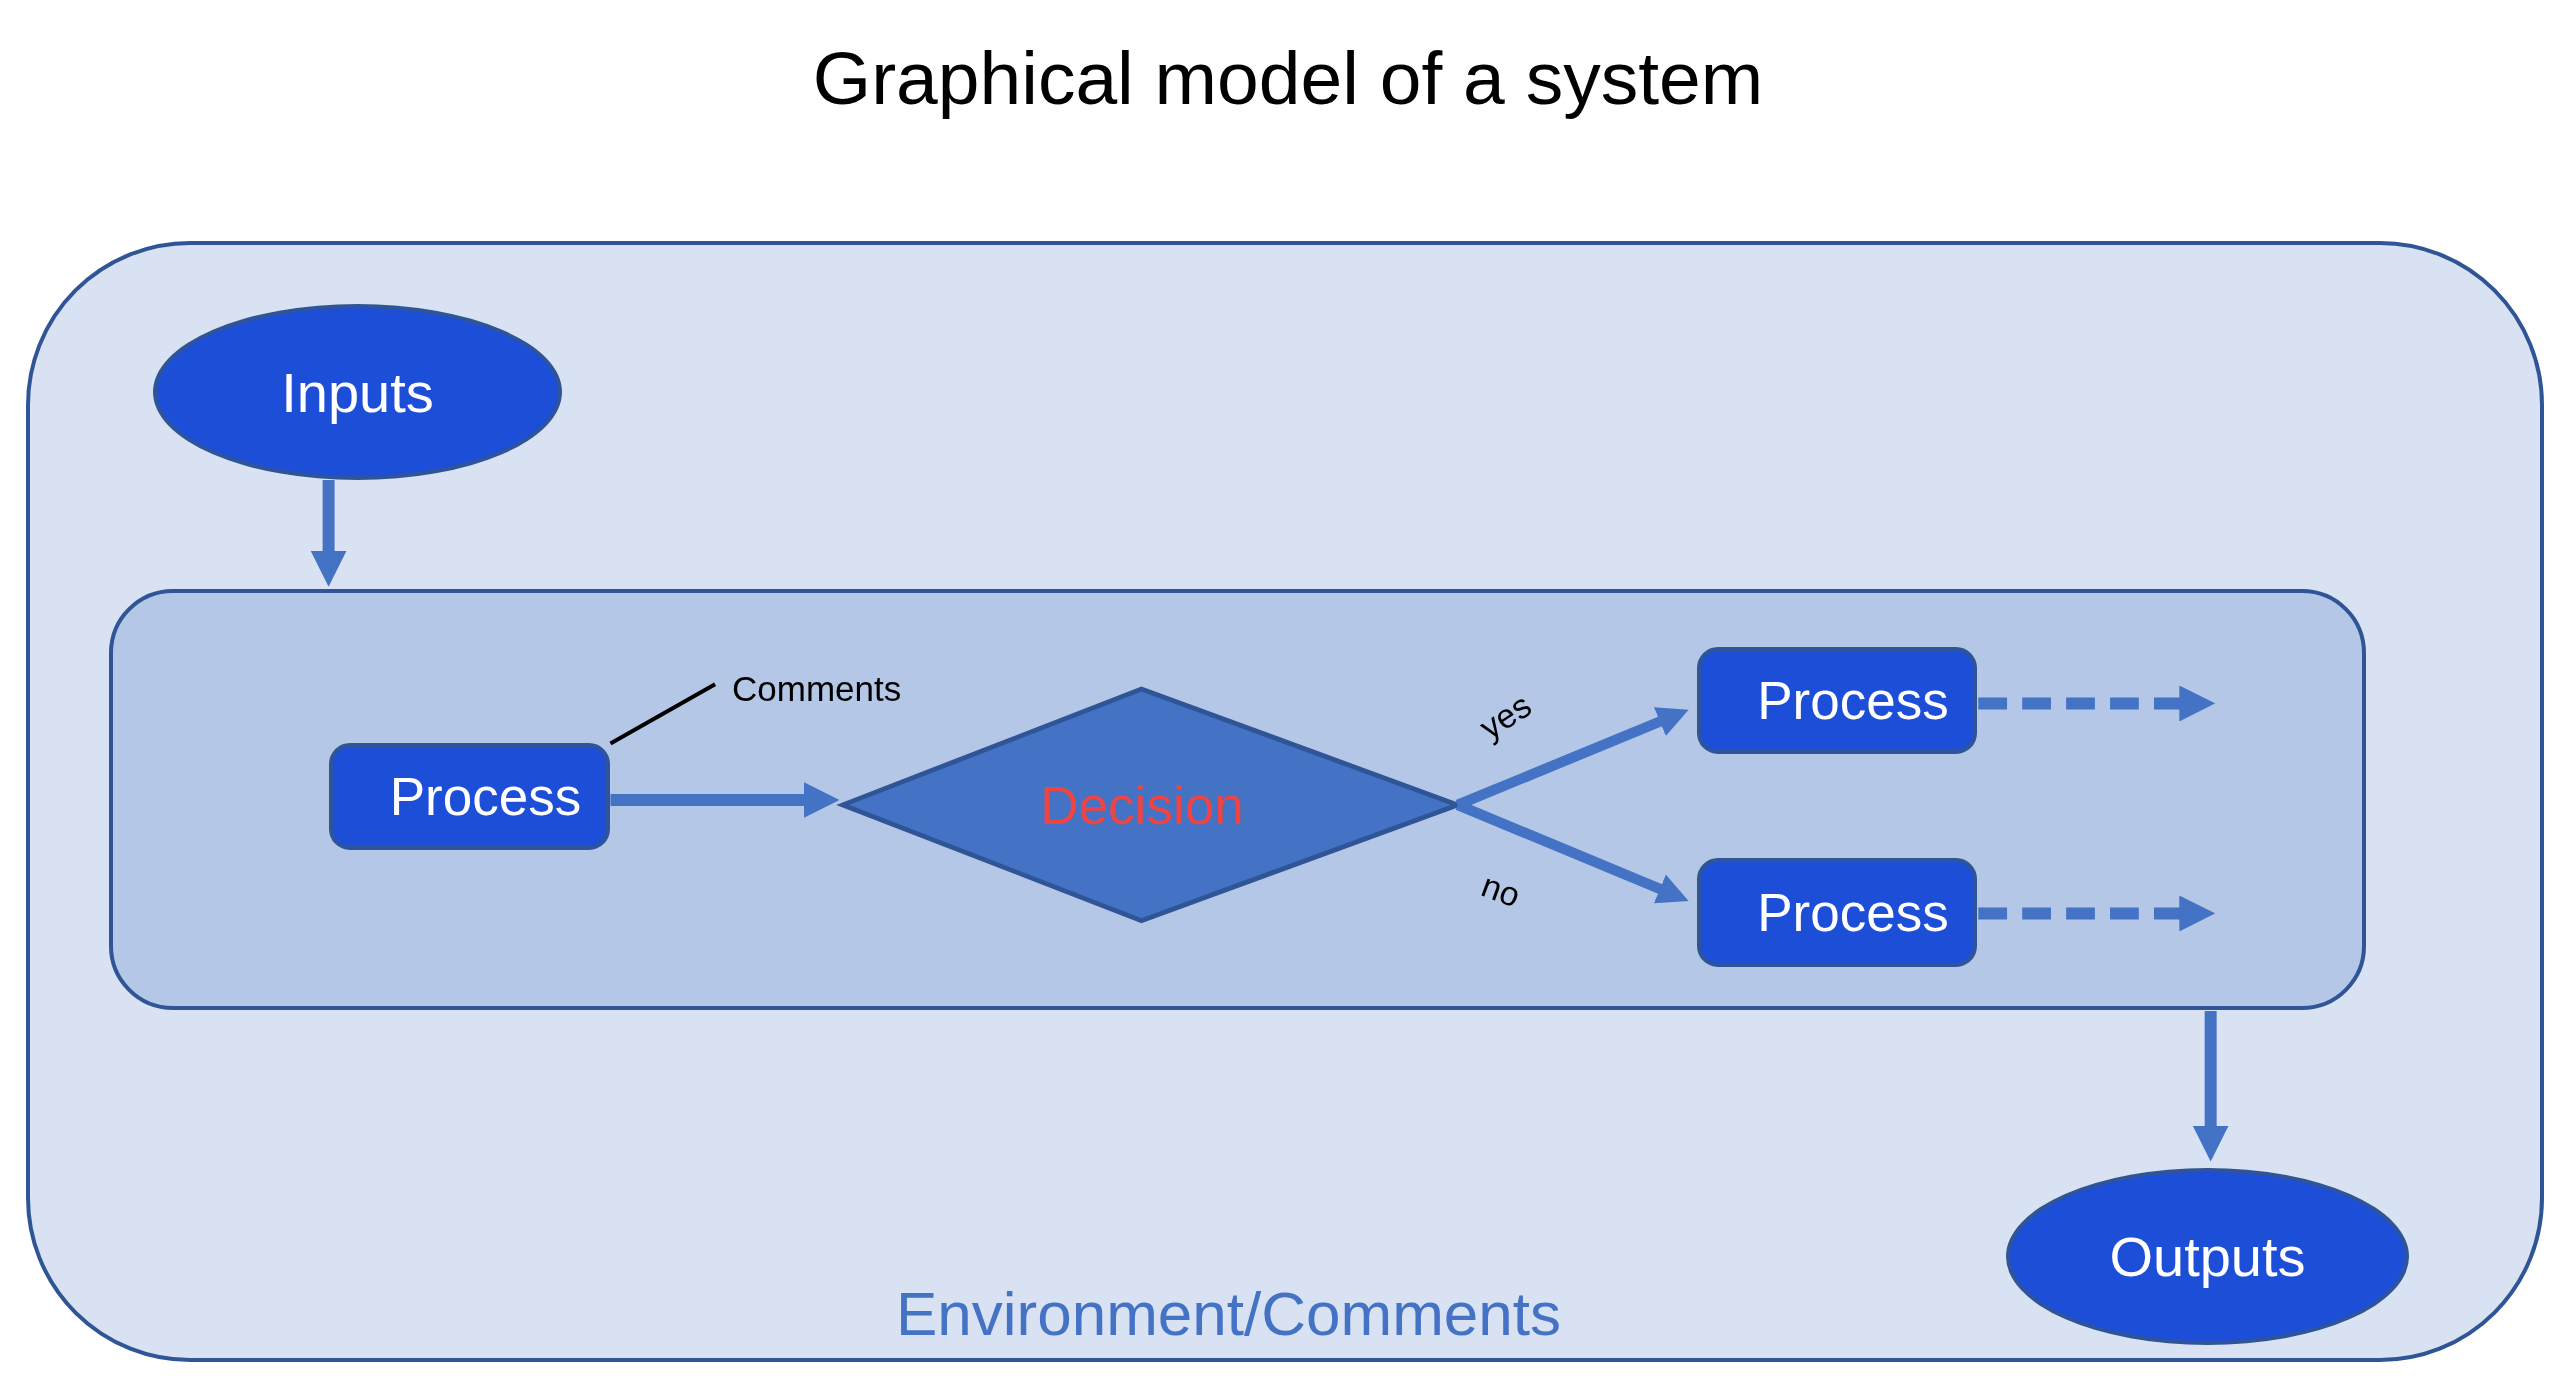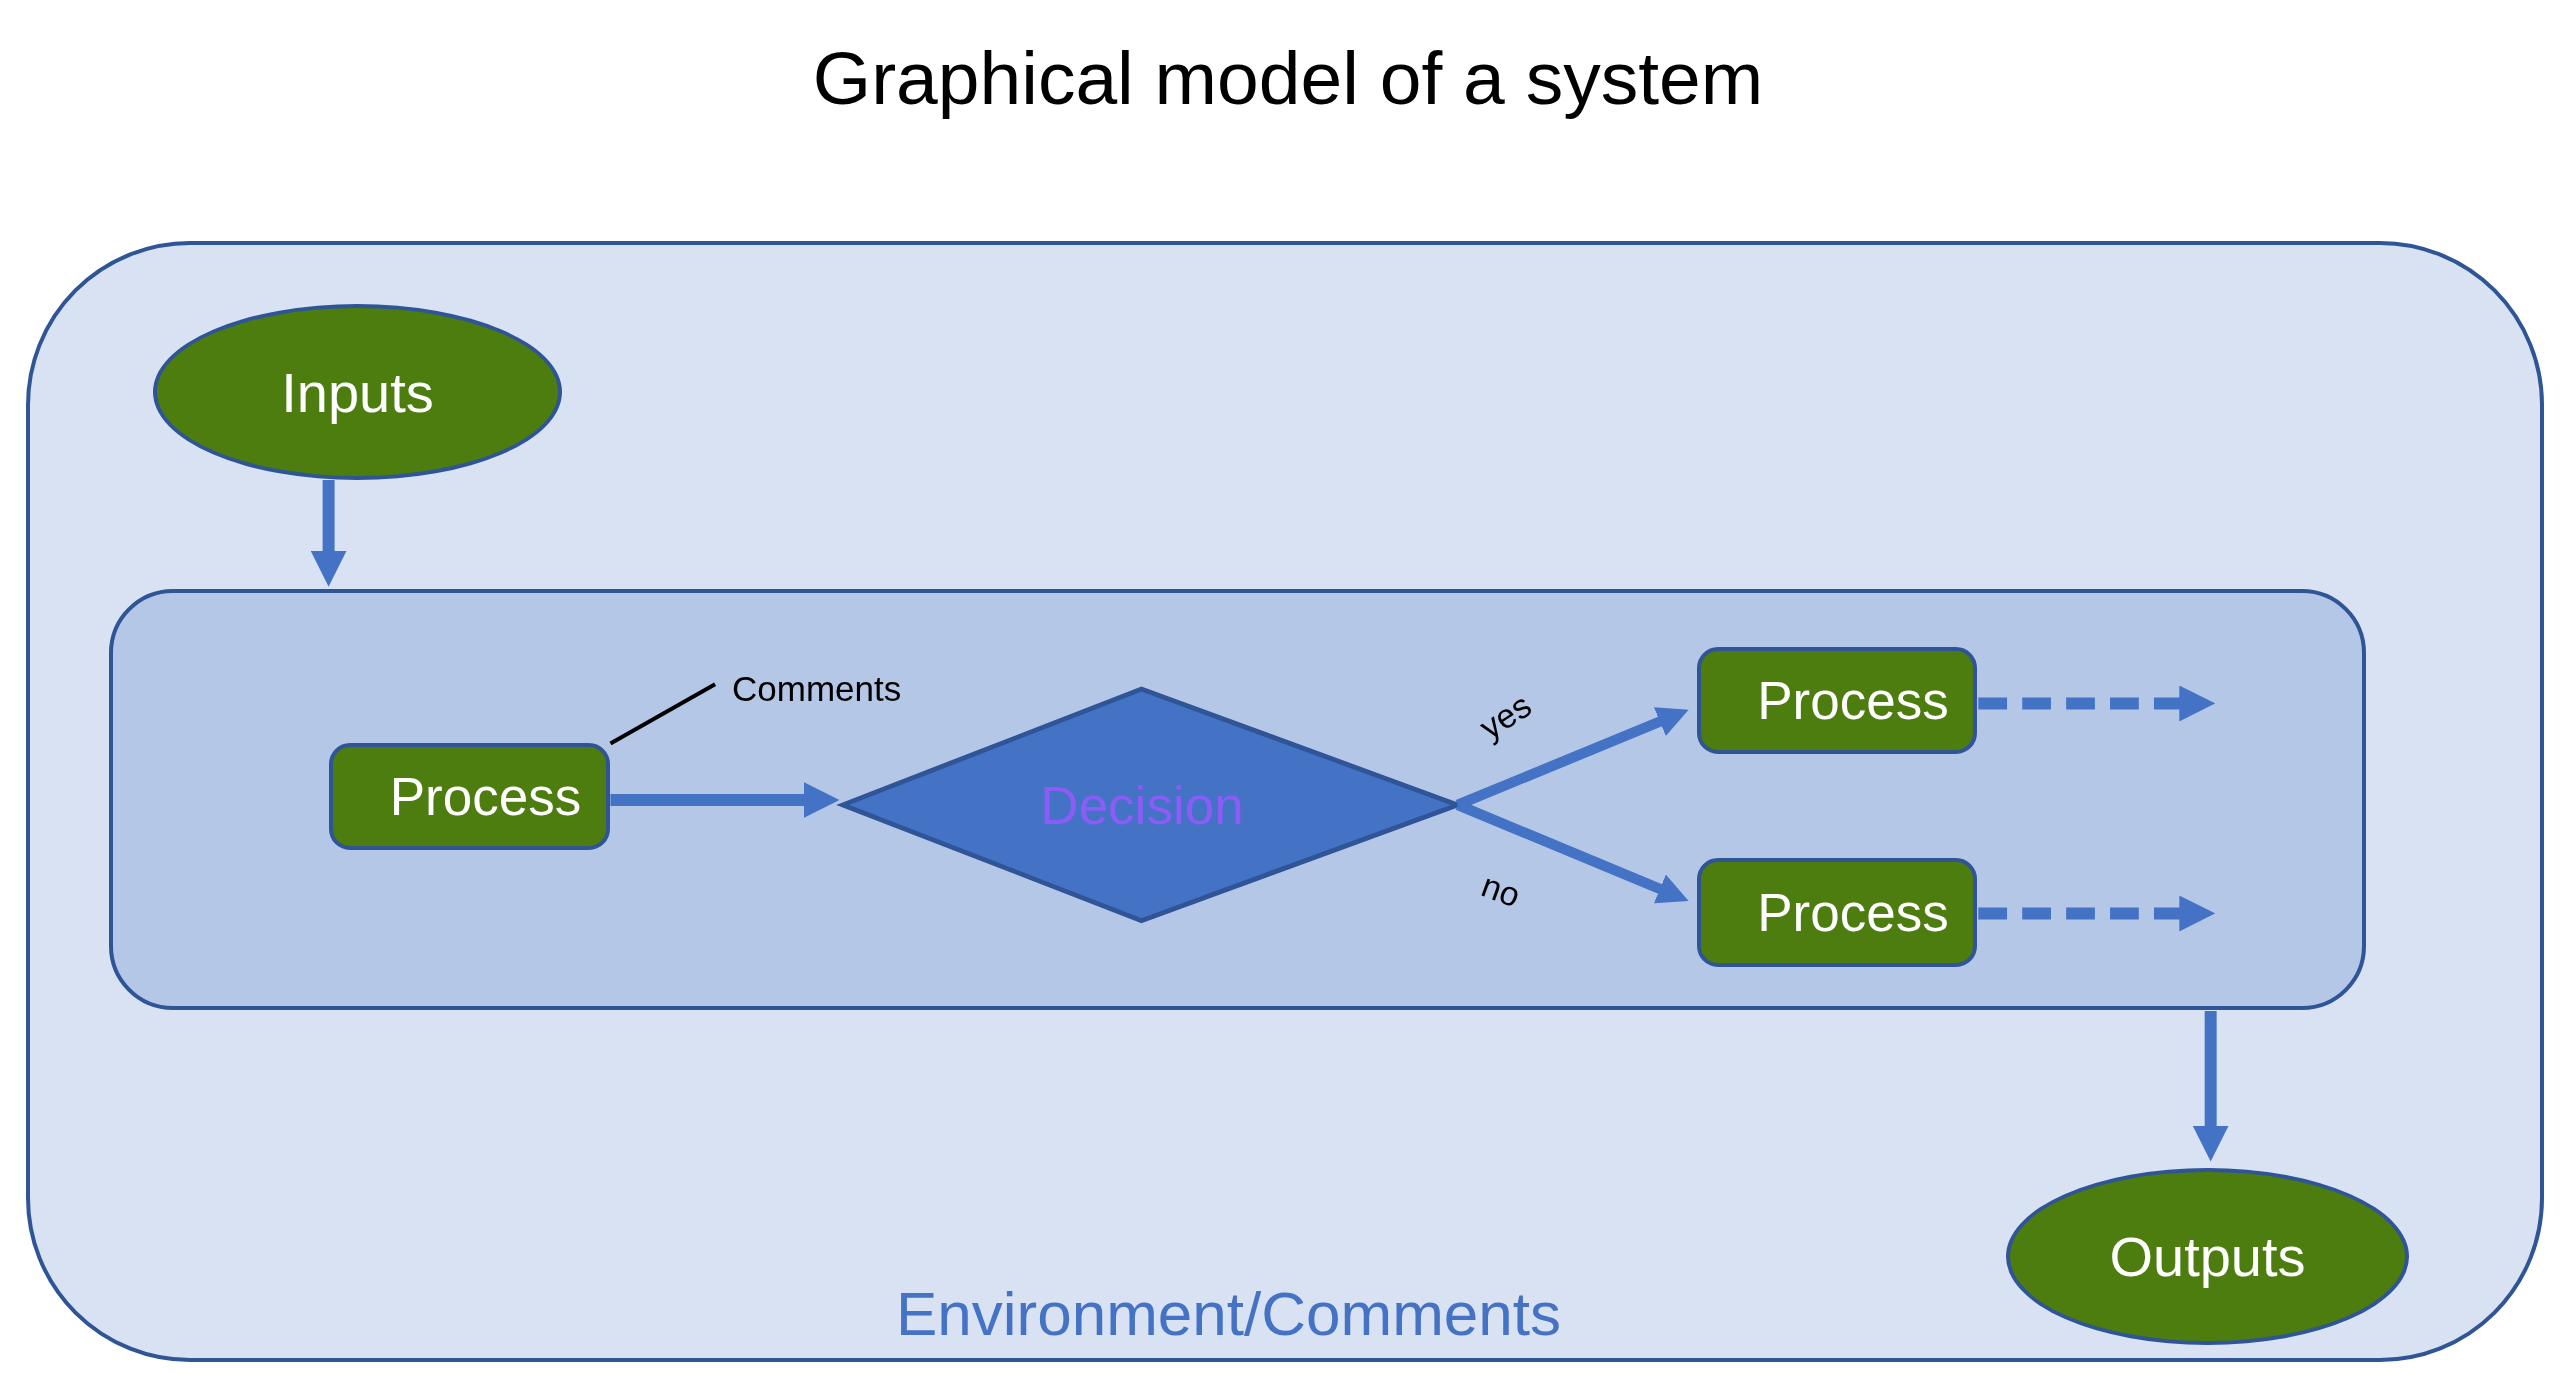--- a/index.html
+++ b/index.html
@@ -45,38 +45,38 @@
     left: 0; top: 0;
     width: 2576px; height: 1383px;
     z-index: 3;
     pointer-events: none;
   }
   .node {
     position: absolute;
     display: flex;
     align-items: center;
     justify-content: center;
-    background: #4d7c0f;
+    background: #1d4ed8;
     border: 4.8px solid #2F5597;
     box-sizing: border-box;
     color: #ffffff;
     z-index: 4;
   }
   .ellipse { border-radius: 50%; font-size: 56px; }
   .proc    { border-radius: 21px; font-size: 53px; padding-left: 32px; }
   .node-inputs  { left: 153px;  top: 304px;  width: 409px; height: 176px; }
   .node-outputs { left: 2006px; top: 1168px; width: 403px; height: 177px; }
   .node-p1 { left: 329px;  top: 743px;  width: 281px; height: 107px; }
   .node-p2 { left: 1697px; top: 647px;  width: 280px; height: 107px; }
   .node-p3 { left: 1697px; top: 858px; width: 280px; height: 109px; }
   .decision-label {
     position: absolute;
     left: 982px; top: 765px; width: 320px; height: 80px;
     display: flex; align-items: center; justify-content: center;
-    color: #8b5cf6; font-size: 53px;
+    color: #ef4444; font-size: 53px;
     z-index: 4;
   }
   .comments-label {
     position: absolute;
     left: 732px; top: 669px;
     font-size: 35px;
     color: #000000;
     z-index: 4;
   }
   .edge-label {

